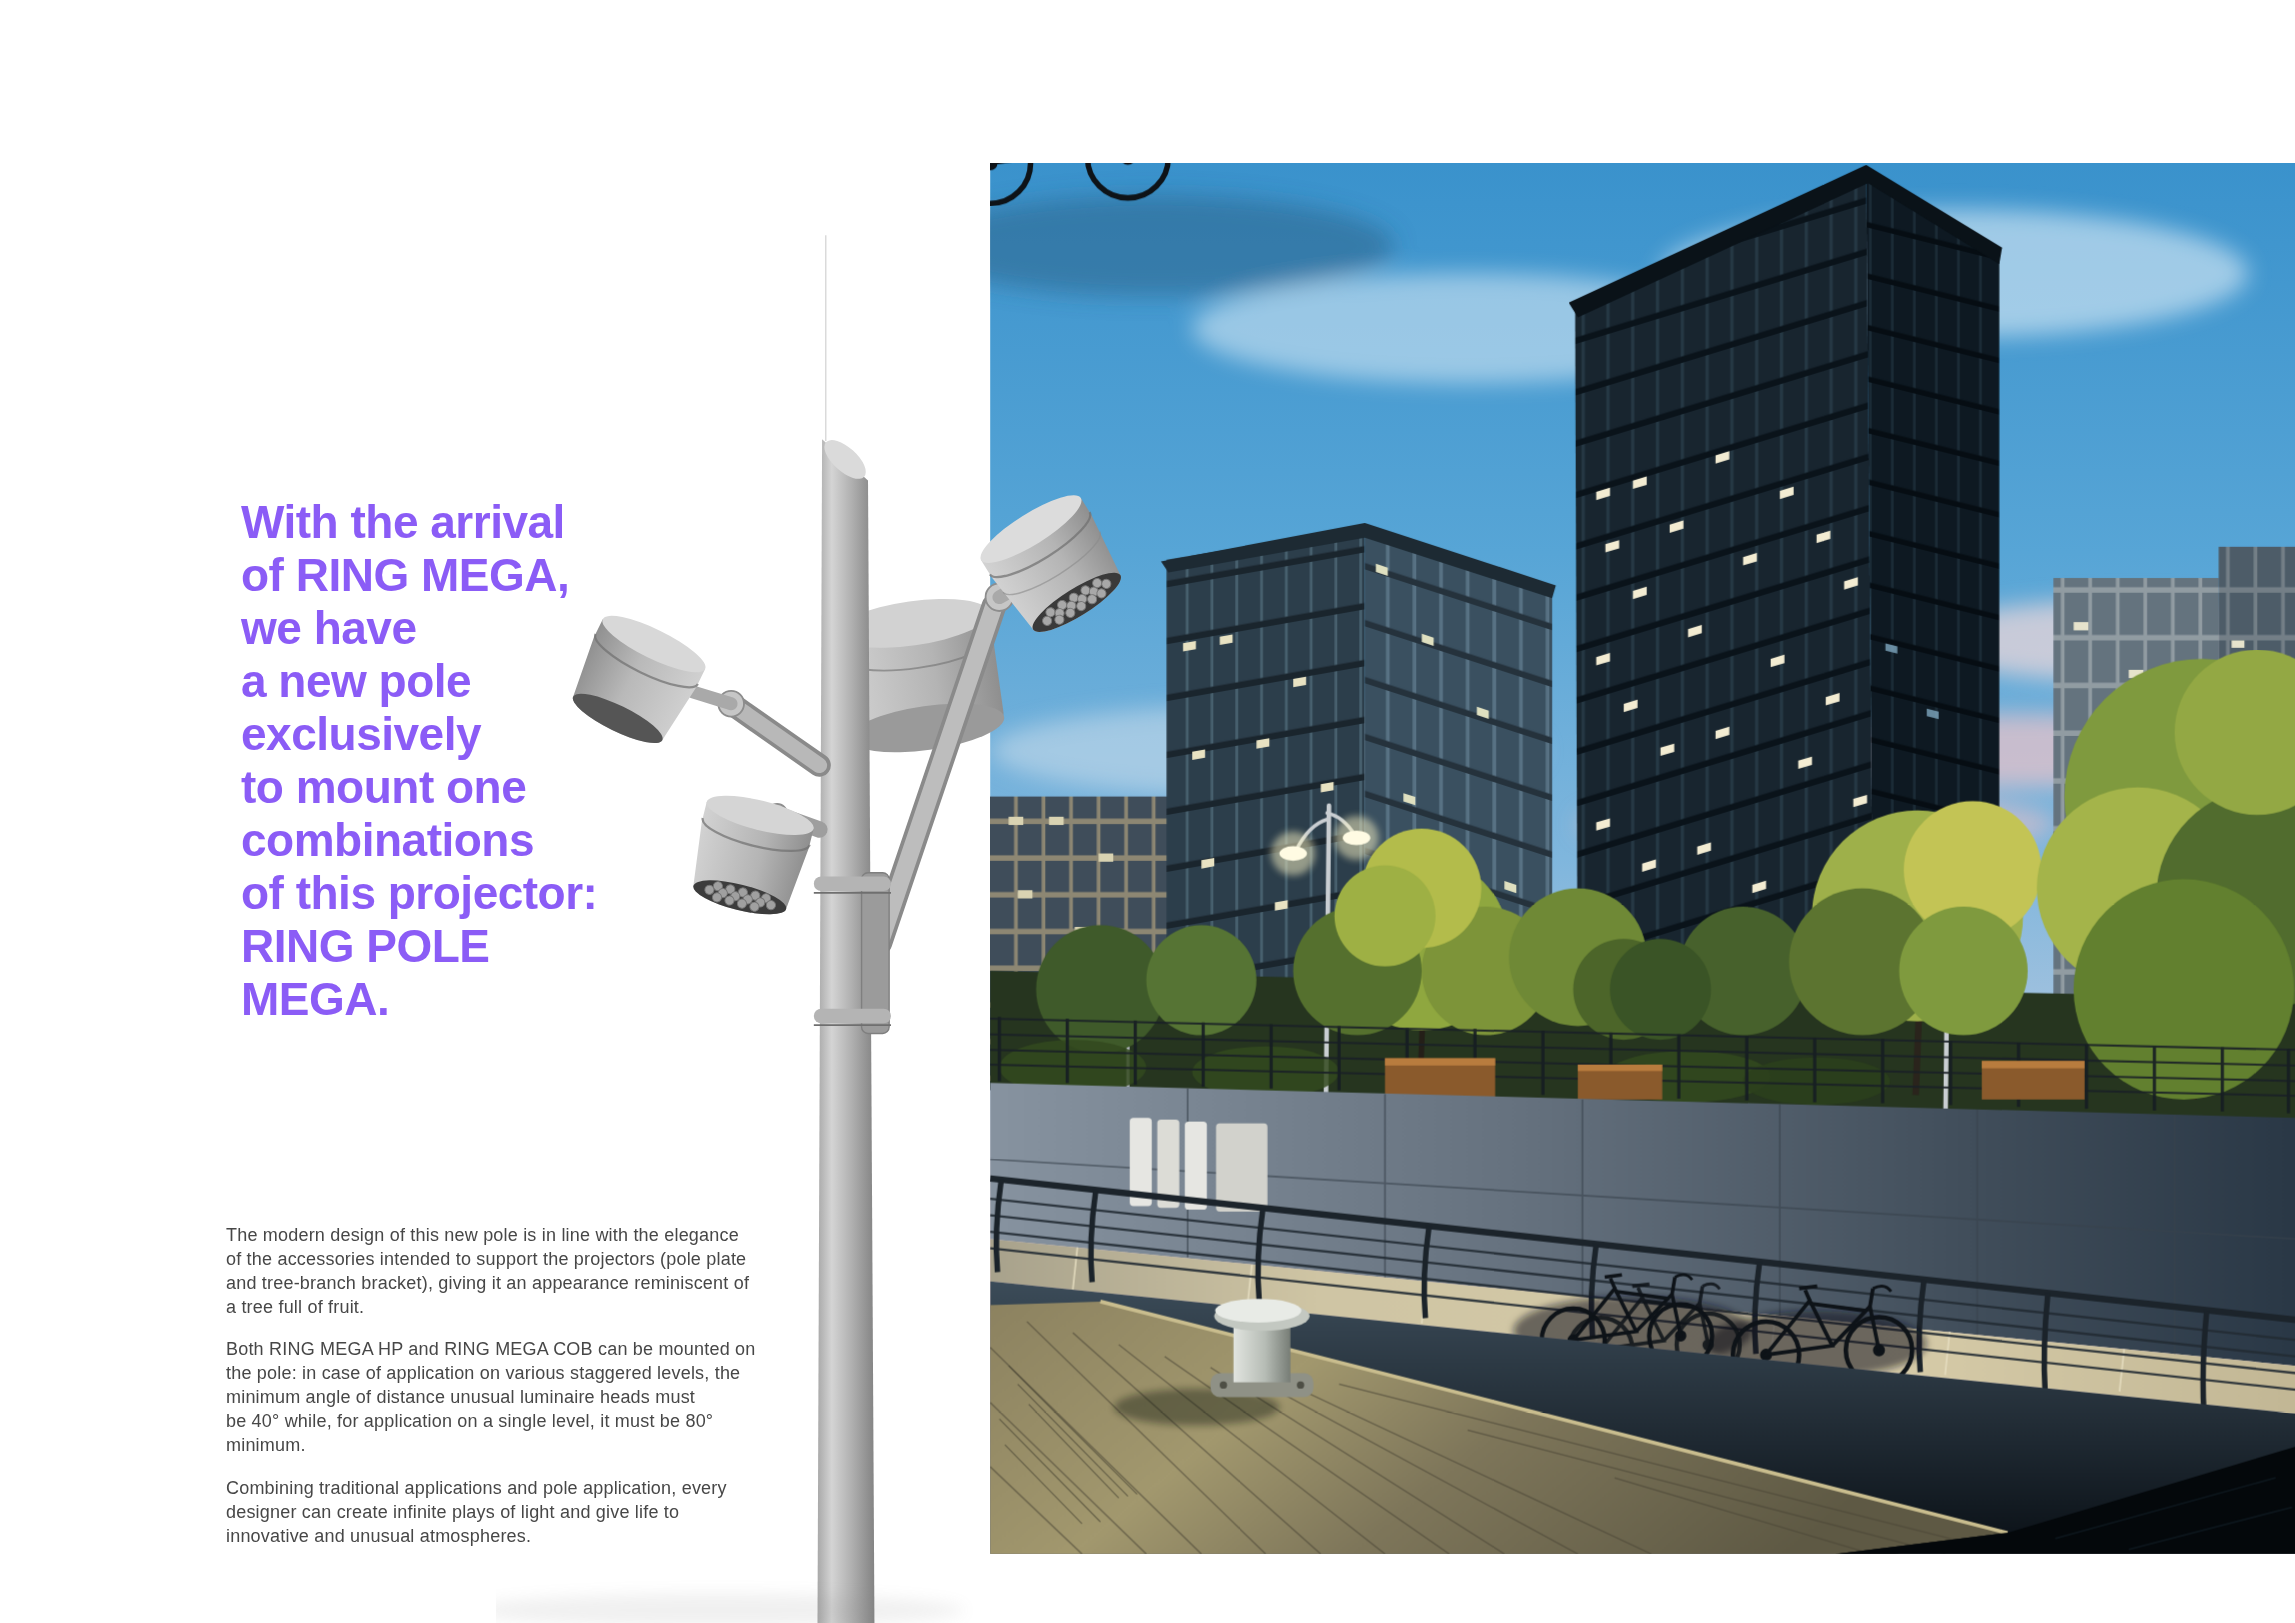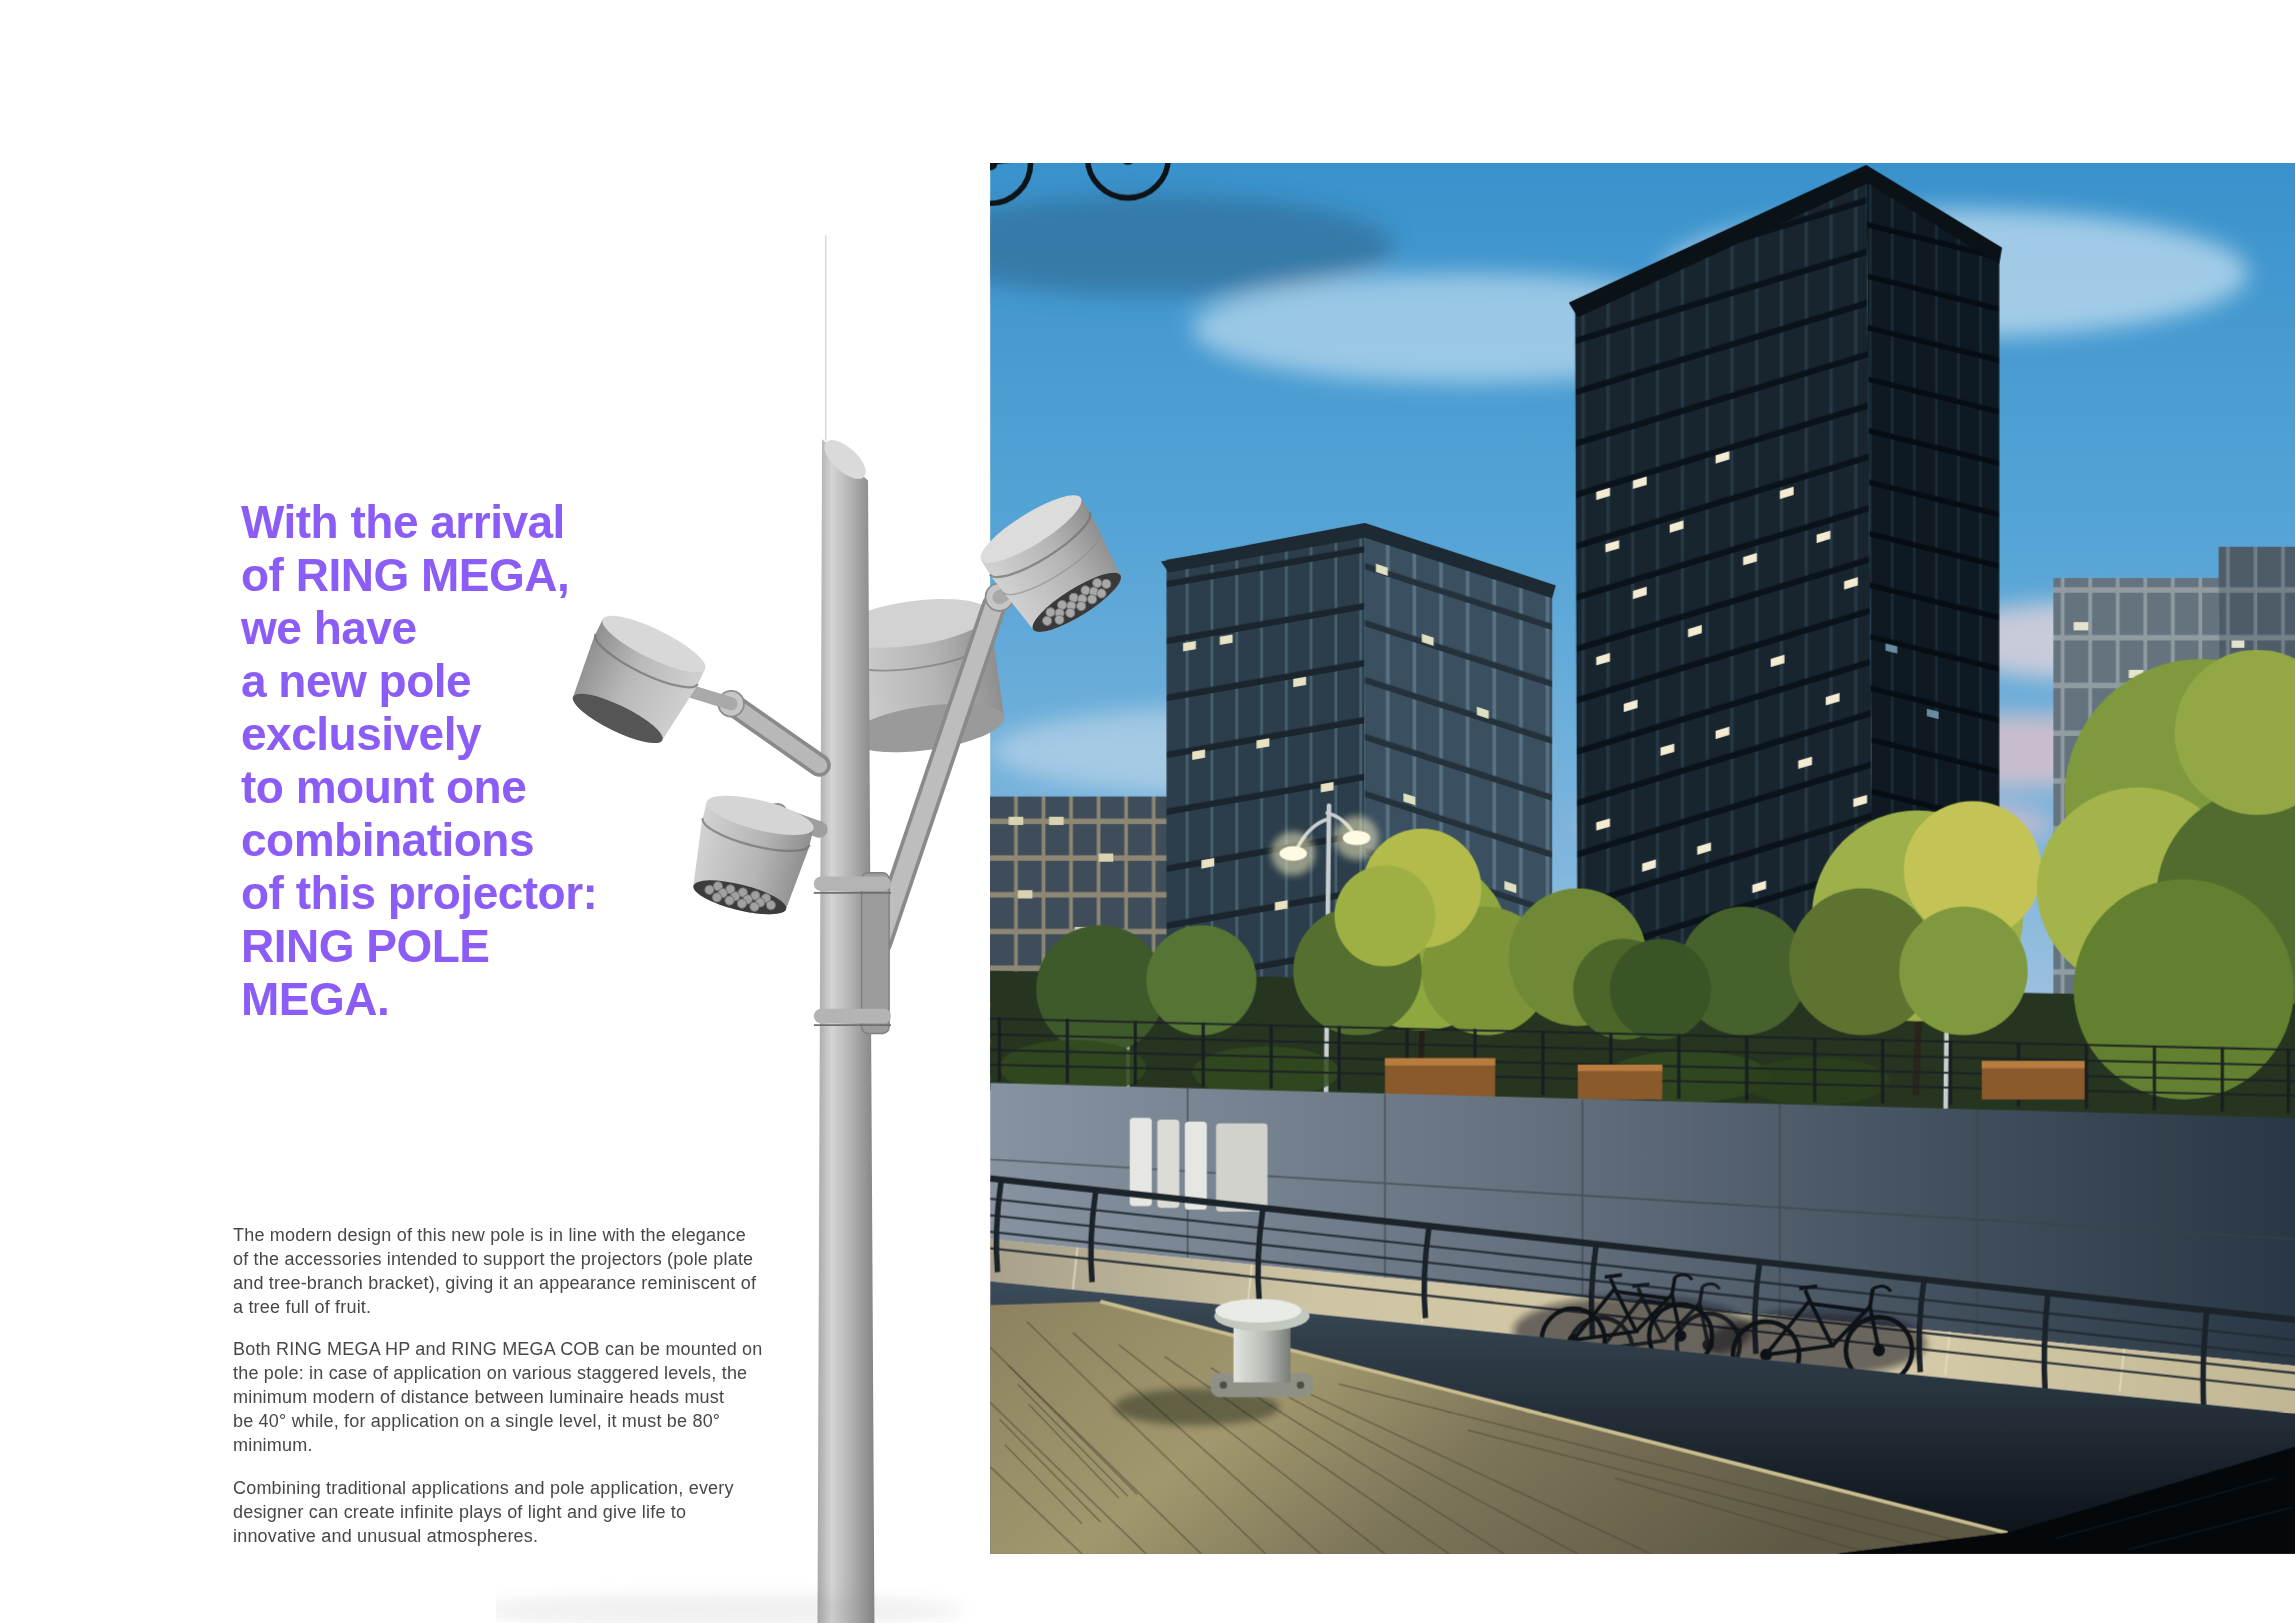--- a/index.html
+++ b/index.html
@@ -4,21 +4,21 @@
 <style>
   html,body{margin:0;padding:0;}
   body{width:2296px;height:1624px;background:#ffffff;position:relative;overflow:hidden;
        font-family:"Liberation Sans", sans-serif;}
   .page{position:absolute;inset:0;background:#ffffff;}
 
   
   .headline{position:absolute;left:241px;top:496px;margin:0;z-index:5;
             font-size:46px;line-height:53px;font-weight:bold;letter-spacing:-0.5px;}
   .headline span{display:block;white-space:nowrap;}
-  .body-copy{position:absolute;left:233px;top:1223px;width:514px;z-index:5;
+  .body-copy{position:absolute;left:226px;top:1223px;width:514px;z-index:5;
              font-size:18px;line-height:24px;letter-spacing:0.2px;}
   .body-copy .para{margin:0 0 18.4px 0;}
   .body-copy .bline{display:block;white-space:nowrap;}
 
   
   .pole-render{position:absolute;left:496px;top:228px;width:643px;height:1396px;z-index:3;}
   .photo{position:absolute;left:990px;top:163px;width:1306px;height:1391px;z-index:1;}
   svg{display:block;}
 </style>
 </head>
@@ -578,21 +578,21 @@
   <div class="body-copy" style="color:#474747;">
     <div class="para">
       <span class="bline">The modern design of this new pole is in line with the elegance</span>
       <span class="bline">of the accessories intended to support the projectors (pole plate</span>
       <span class="bline">and tree-branch bracket), giving it an appearance reminiscent of</span>
       <span class="bline">a tree full of fruit.</span>
     </div>
     <div class="para">
       <span class="bline">Both RING MEGA HP and RING MEGA COB can be mounted on</span>
       <span class="bline">the pole: in case of application on various staggered levels, the</span>
-      <span class="bline">minimum modern of distance between luminaire heads must</span>
+      <span class="bline">minimum angle of distance unusual luminaire heads must</span>
       <span class="bline">be 40° while, for application on a single level, it must be 80°</span>
       <span class="bline">minimum.</span>
     </div>
     <div class="para">
       <span class="bline">Combining traditional applications and pole application, every</span>
       <span class="bline">designer can create infinite plays of light and give life to</span>
       <span class="bline">innovative and unusual atmospheres.</span>
     </div>
   </div>
 

